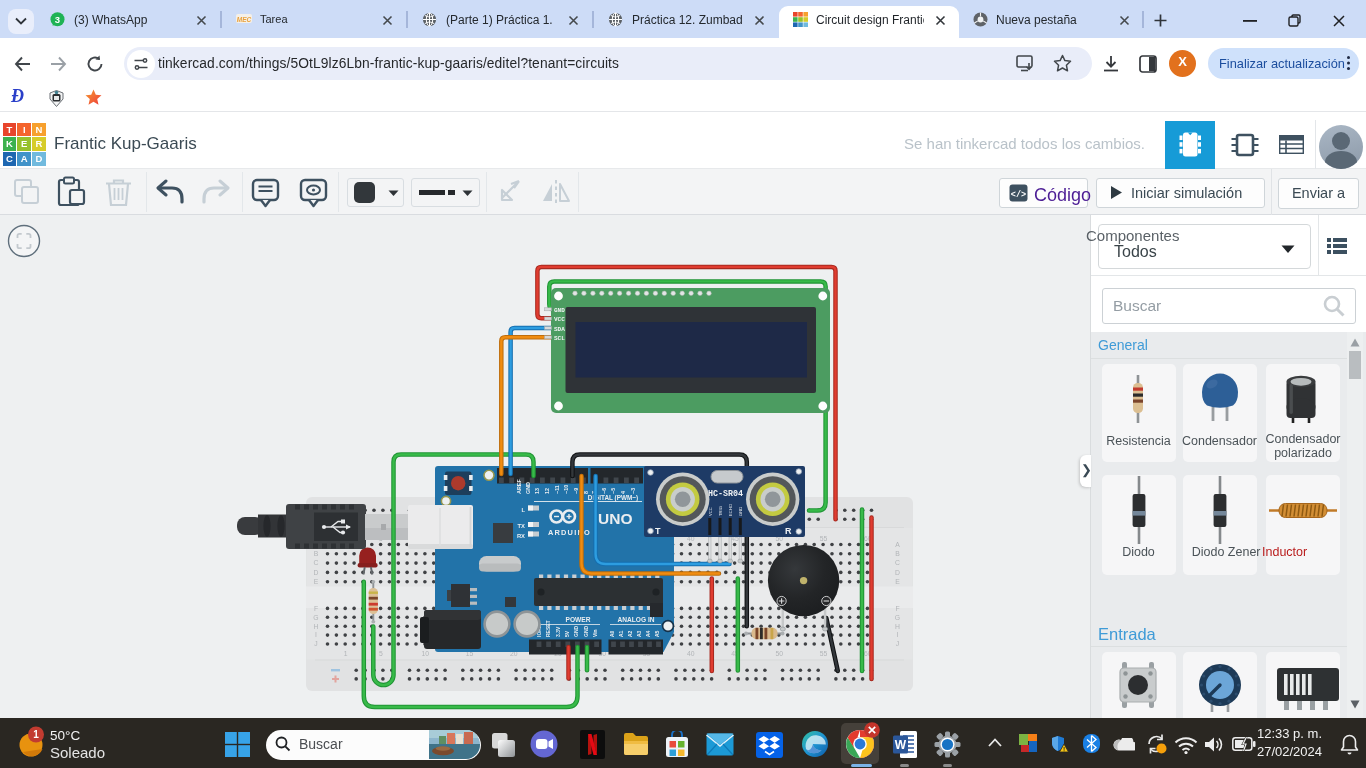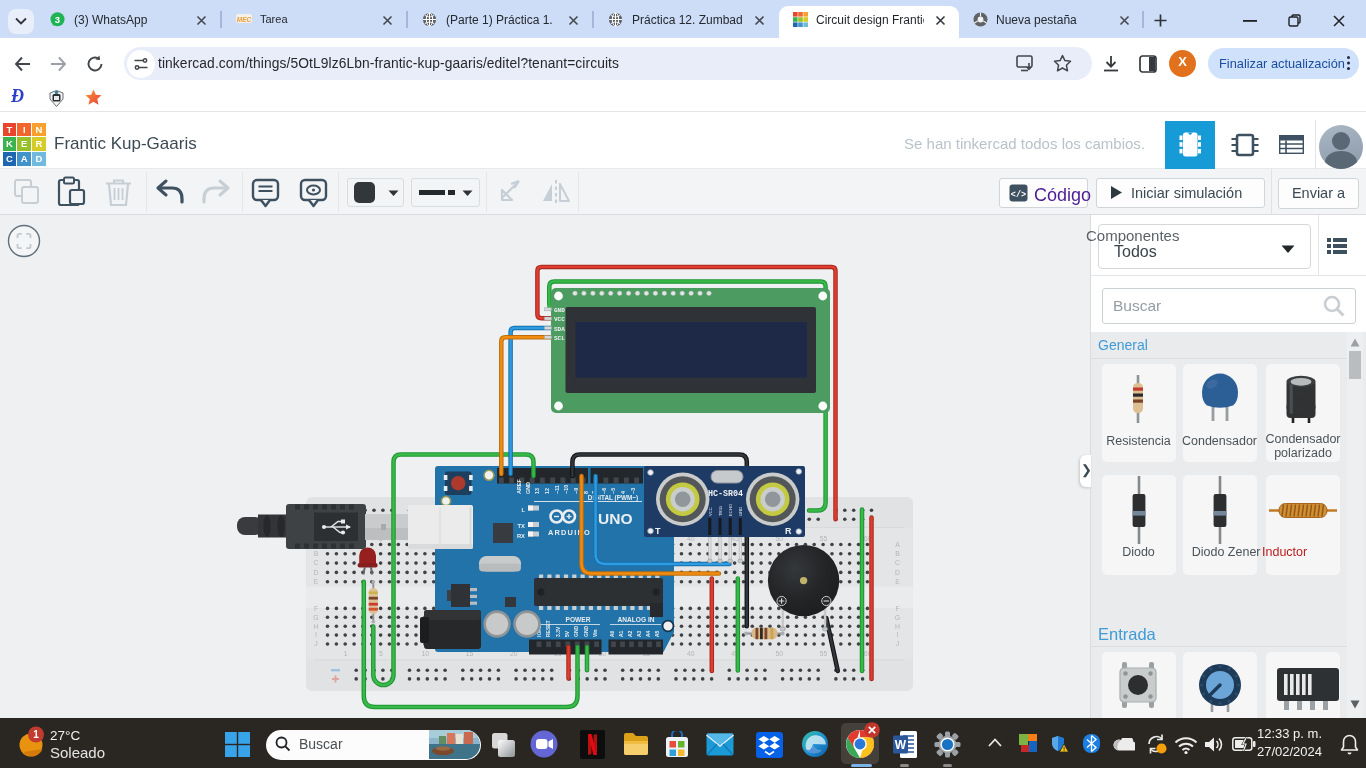--- a/index.html
+++ b/index.html
@@ -1654,21 +1654,21 @@
 <div style="position:absolute;left:1080px;top:455px;width:11px;height:32px;background:#fff;border-radius:6px 0 0 6px;box-shadow:-1px 1px 3px rgba(0,0,0,0.18)"></div>
 <div style="position:absolute;left:1081px;top:462px;font-size:13px;color:#3a4a55">❯</div>
 
 <div style="position:absolute;left:0;top:718px;width:1366px;height:50px;background:#2a2722"></div>
     <svg style="position:absolute;left:18px;top:726px" width="30" height="34" viewBox="0 0 30 34">
 <circle cx="13" cy="19" r="11.5" fill="#e8920f"></circle>
 <path d="M5,26 a11.5,11.5 0 0 0 19.5,-3 Z" fill="#d27a0a"></path>
 <circle cx="18" cy="8.5" r="8" fill="#c23b30"></circle>
 <text x="18" y="12" font-size="10" font-weight="bold" fill="#fff" text-anchor="middle" font-family="Liberation Sans">1</text>
 </svg>
-    <div style="position:absolute;left:50px;top:728px;font-size:13.5px;color:#f2f2f2">27°C</div>
+    <div style="position:absolute;left:50px;top:728px;font-size:13.5px;color:#f2f2f2">50°C</div>
     <div style="position:absolute;left:50px;top:744px;font-size:15px;color:#e4e4e4">Soleado</div>
     <svg style="position:absolute;left:225px;top:732px" width="25" height="25" viewBox="0 0 25 25">
 <g fill="#37a3e8">
         <rect x="0" y="0" width="11.8" height="11.8"></rect>
         <rect x="13.2" y="0" width="11.8" height="11.8"></rect>
         <rect x="0" y="13.2" width="11.8" height="11.8"></rect>
         <rect x="13.2" y="13.2" width="11.8" height="11.8"></rect>
       </g>
     </svg>
     <div style="position:absolute;left:266px;top:729.5px;width:215px;height:30px;border-radius:15px;background:#fcfcfc"></div>

